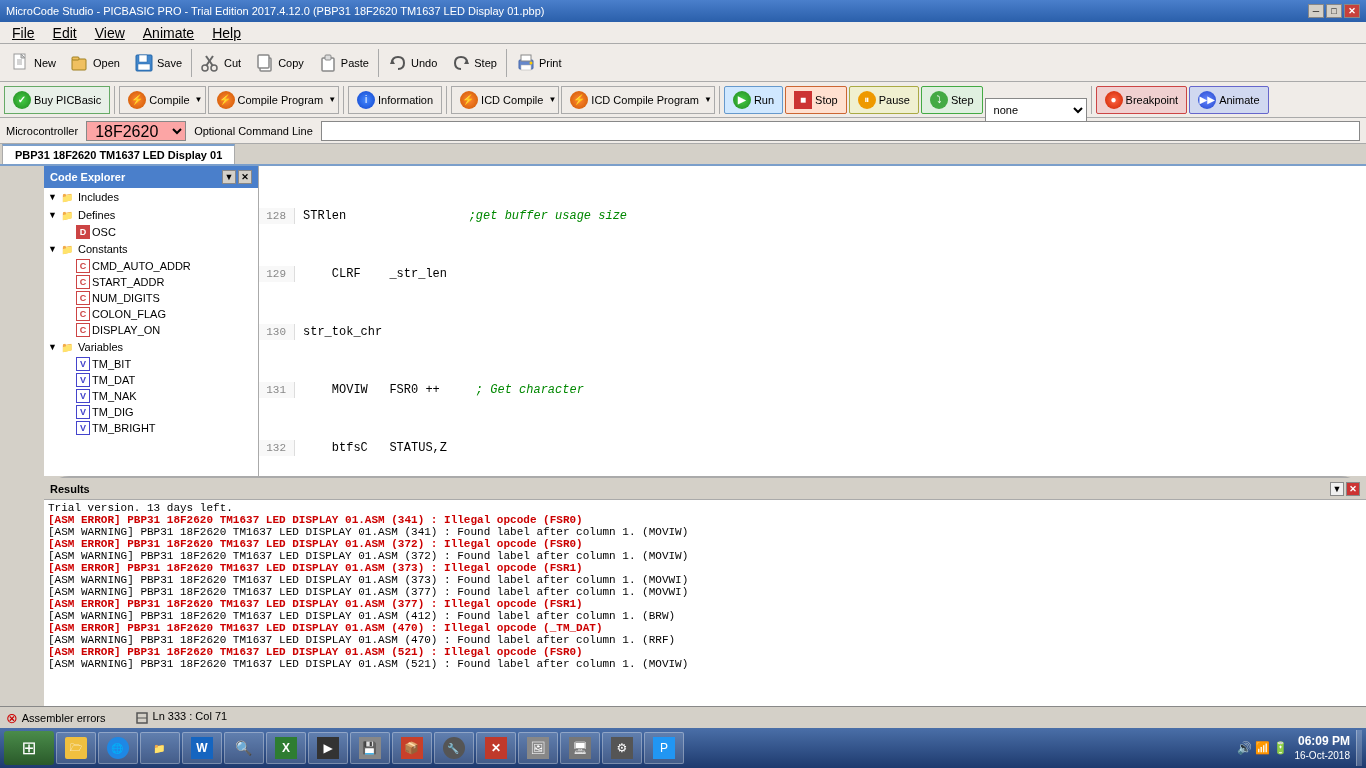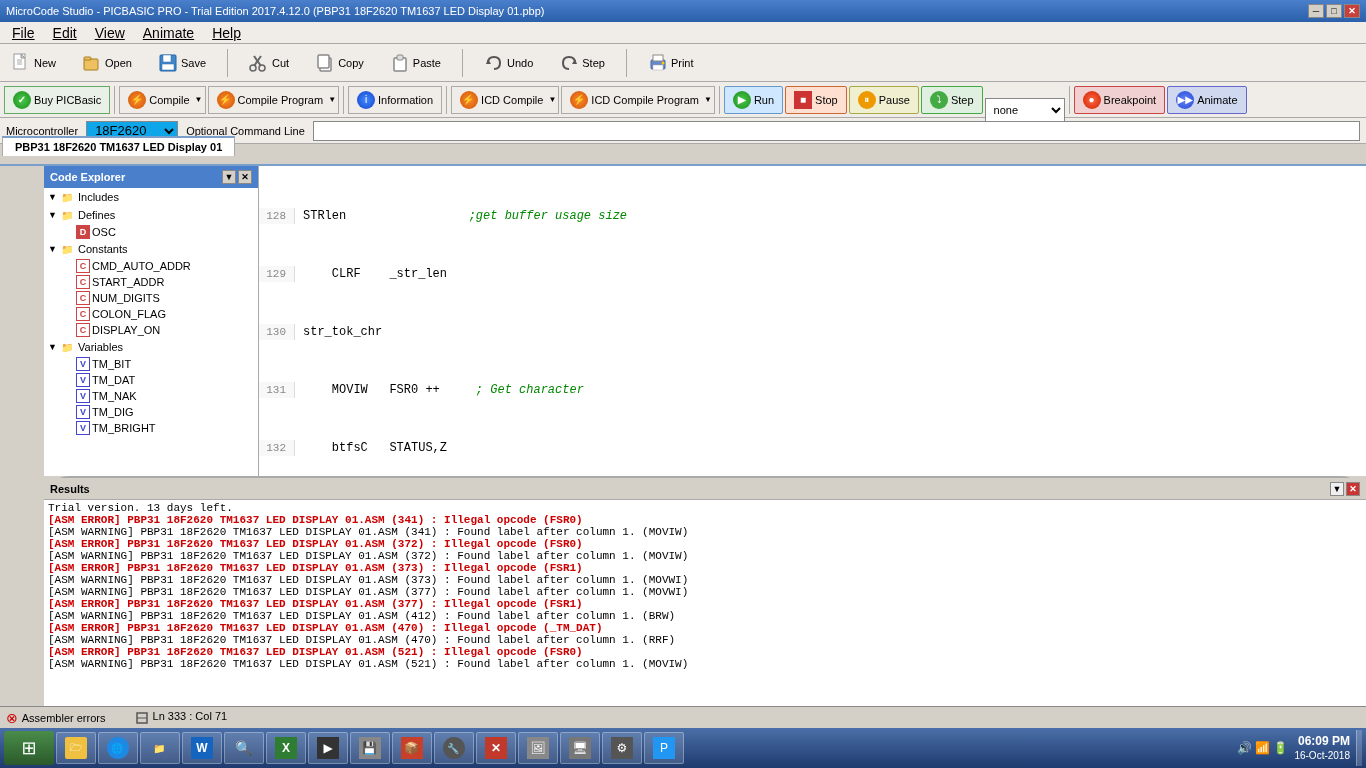--- a/index.html
+++ b/index.html
@@ -43,21 +43,21 @@
     }
 
     
     #toolbar {
       background: #f0ece8;
       height: 38px;
       display: flex;
       align-items: center;
       padding: 0 4px;
       border-bottom: 1px solid #aaa;
-      gap: 12px;
+      gap: 0;
     }
     .tool-btn {
       display: flex;
       align-items: center;
       gap: 3px;
       padding: 2px 6px;
       background: #f0ece8;
       border: 1px solid transparent;
       cursor: pointer;
       font-size: 11px;
@@ -105,42 +105,42 @@
       height: 26px;
       display: flex;
       align-items: center;
       padding: 0 6px;
       border-bottom: 1px solid #aaa;
       gap: 8px;
     }
     .cmd-label { font-size: 11px; }
     .cmd-select {
       height: 20px;
-      font-size: 13px;
+      font-size: 16px;
       border: 1px solid #888;
-      background: #0ea5e9;
+      background: #fca5a5;
       padding: 0 4px;
-      width: 92px;
+      width: 100px;
     }
     .cmd-input {
       height: 20px;
       font-size: 11px;
       border: 1px solid #888;
       background: white;
       padding: 0 4px;
       flex: 1;
     }
 
     
     #tab-bar {
       background: #d4d0c8;
       height: 22px;
       display: flex;
       align-items: flex-end;
-      padding: 8px 2px;
+      padding: 0 2px;
       border-bottom: 2px solid #7b9fcb;
     }
     .tab {
       background: #d4d0c8;
       border: 1px solid #aaa;
       border-bottom: none;
       padding: 2px 12px;
       font-size: 11px;
       cursor: pointer;
       height: 20px;
@@ -326,21 +326,21 @@
     
     select { font-size: 11px; }
 
     
     .none-select {
       height: 24px;
       font-size: 11px;
       border: 1px solid #888;
       padding: 0 4px;
       background: white;
-      width: 80px;
+      width: 102px;
       margin-top: 20px;
     }
 
     
     ::-webkit-scrollbar { width: 12px; height: 12px; }
     ::-webkit-scrollbar-track { background: #d4d0c8; }
     ::-webkit-scrollbar-thumb { background: #a0a0a0; border: 1px solid #888; }
 
     .icon-circle-green {
       width: 18px; height: 18px;

